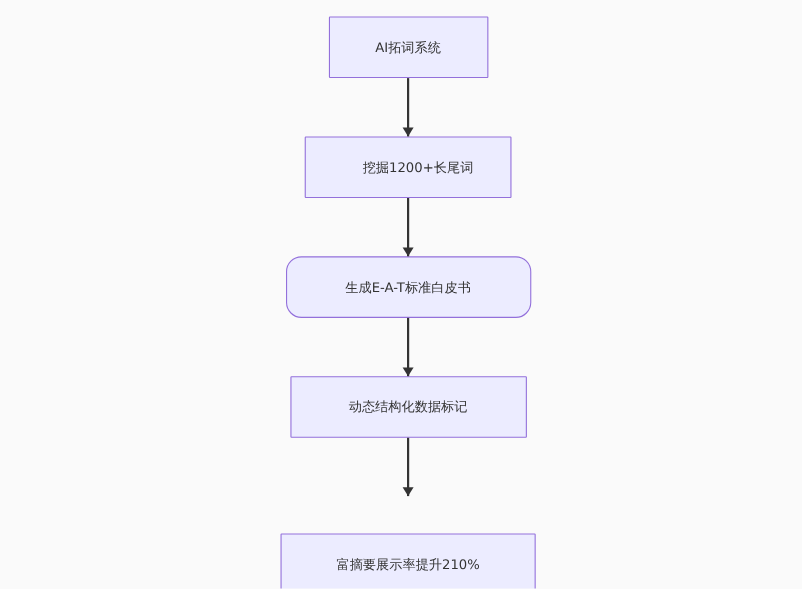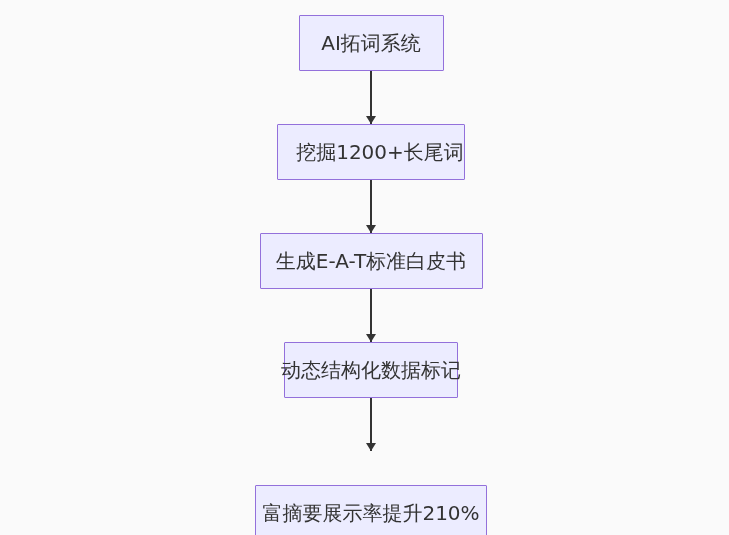--- a/index.html
+++ b/index.html
@@ -30,31 +30,31 @@
     display: flex;
     flex-direction: column;
     align-items: center;
   }
   .node {
     height: 56px;
     background: var(--node-fill);
     border: 1px solid var(--node-border);
     border-radius: 1px;
     color: var(--node-text);
-    font-size: 20px;
+    font-size: 12px;
     display: flex;
     align-items: center;
     justify-content: center;
     text-align: center;
     white-space: nowrap;
   }
   .node.n1 { width: 145px; }
   .node.n2 { width: 188px; padding-left: 18px; }
-  .node.n3 { width: 223px; }
-  .node.n4 { width: 174px; }
+  .node.n3 { width: 223px; border-radius: 14px; }
+  .node.n4 { width: 215px; }
   .node.n5 { width: 232px; margin-top: 34px; }
   .arrow {
     position: relative;
     width: 2px;
     height: 53px;
     background: var(--arrow-color);
   }
   .arrow::after {
     content: "";
     position: absolute;

